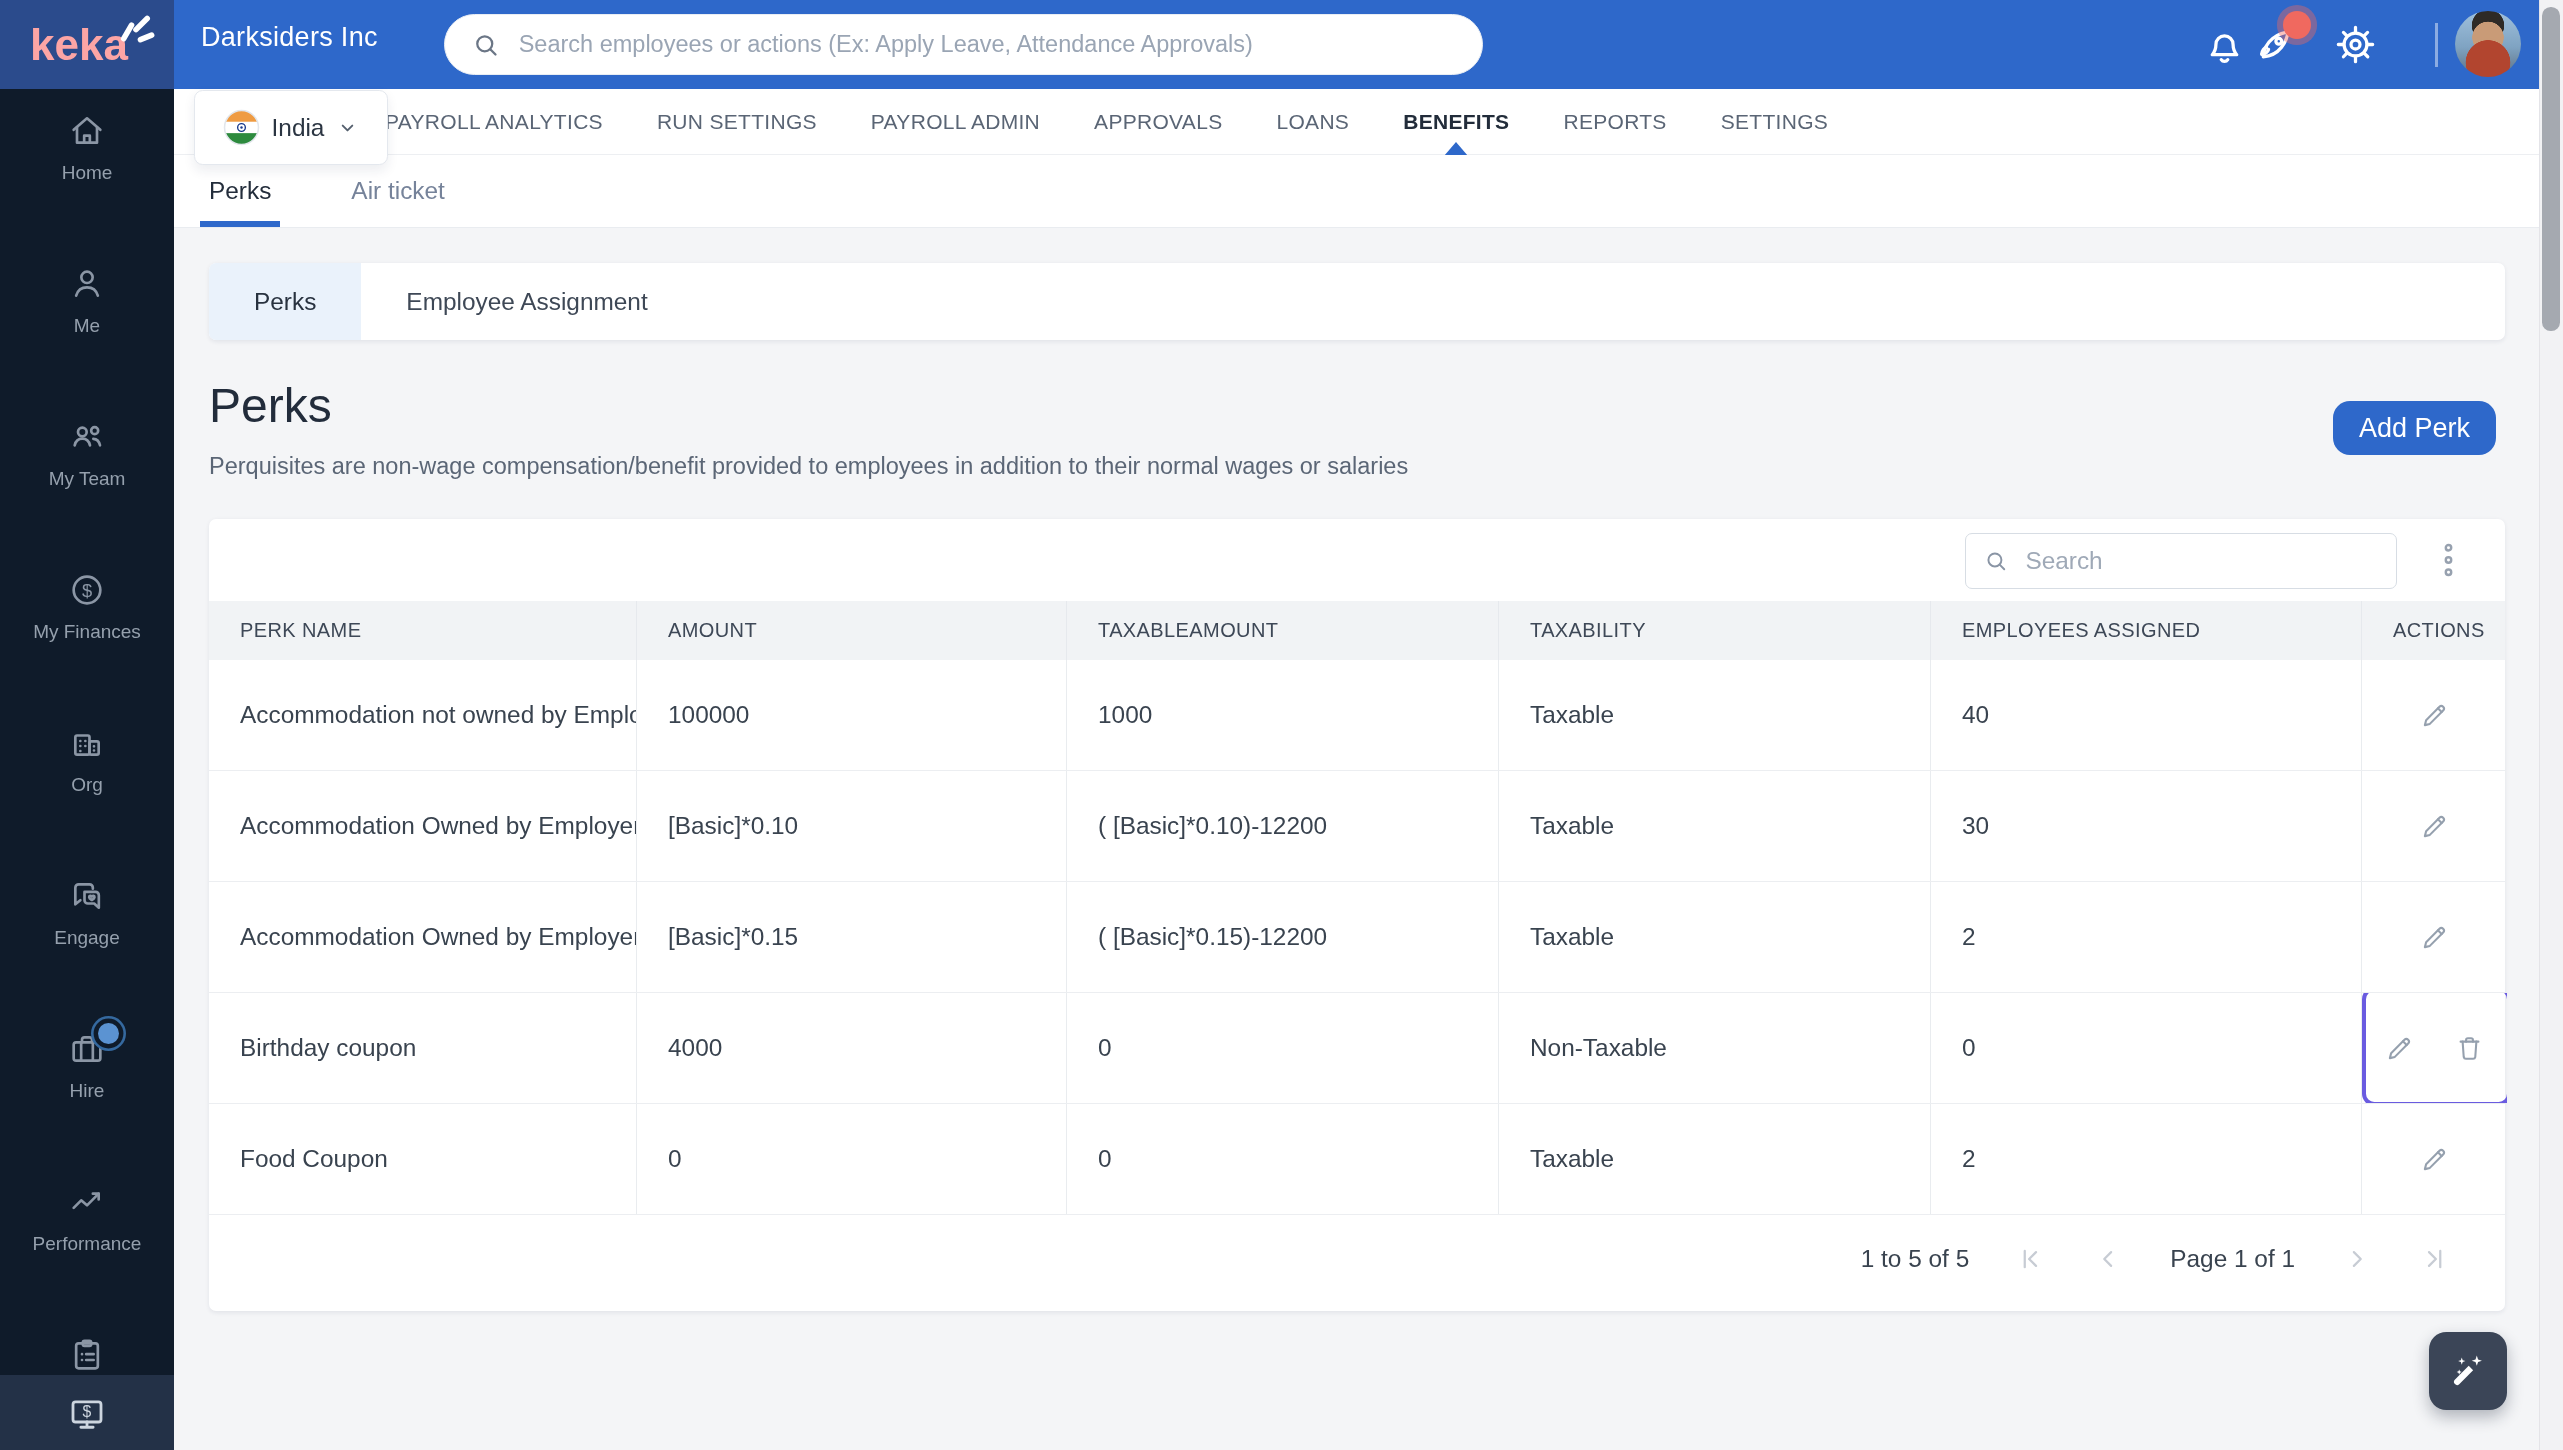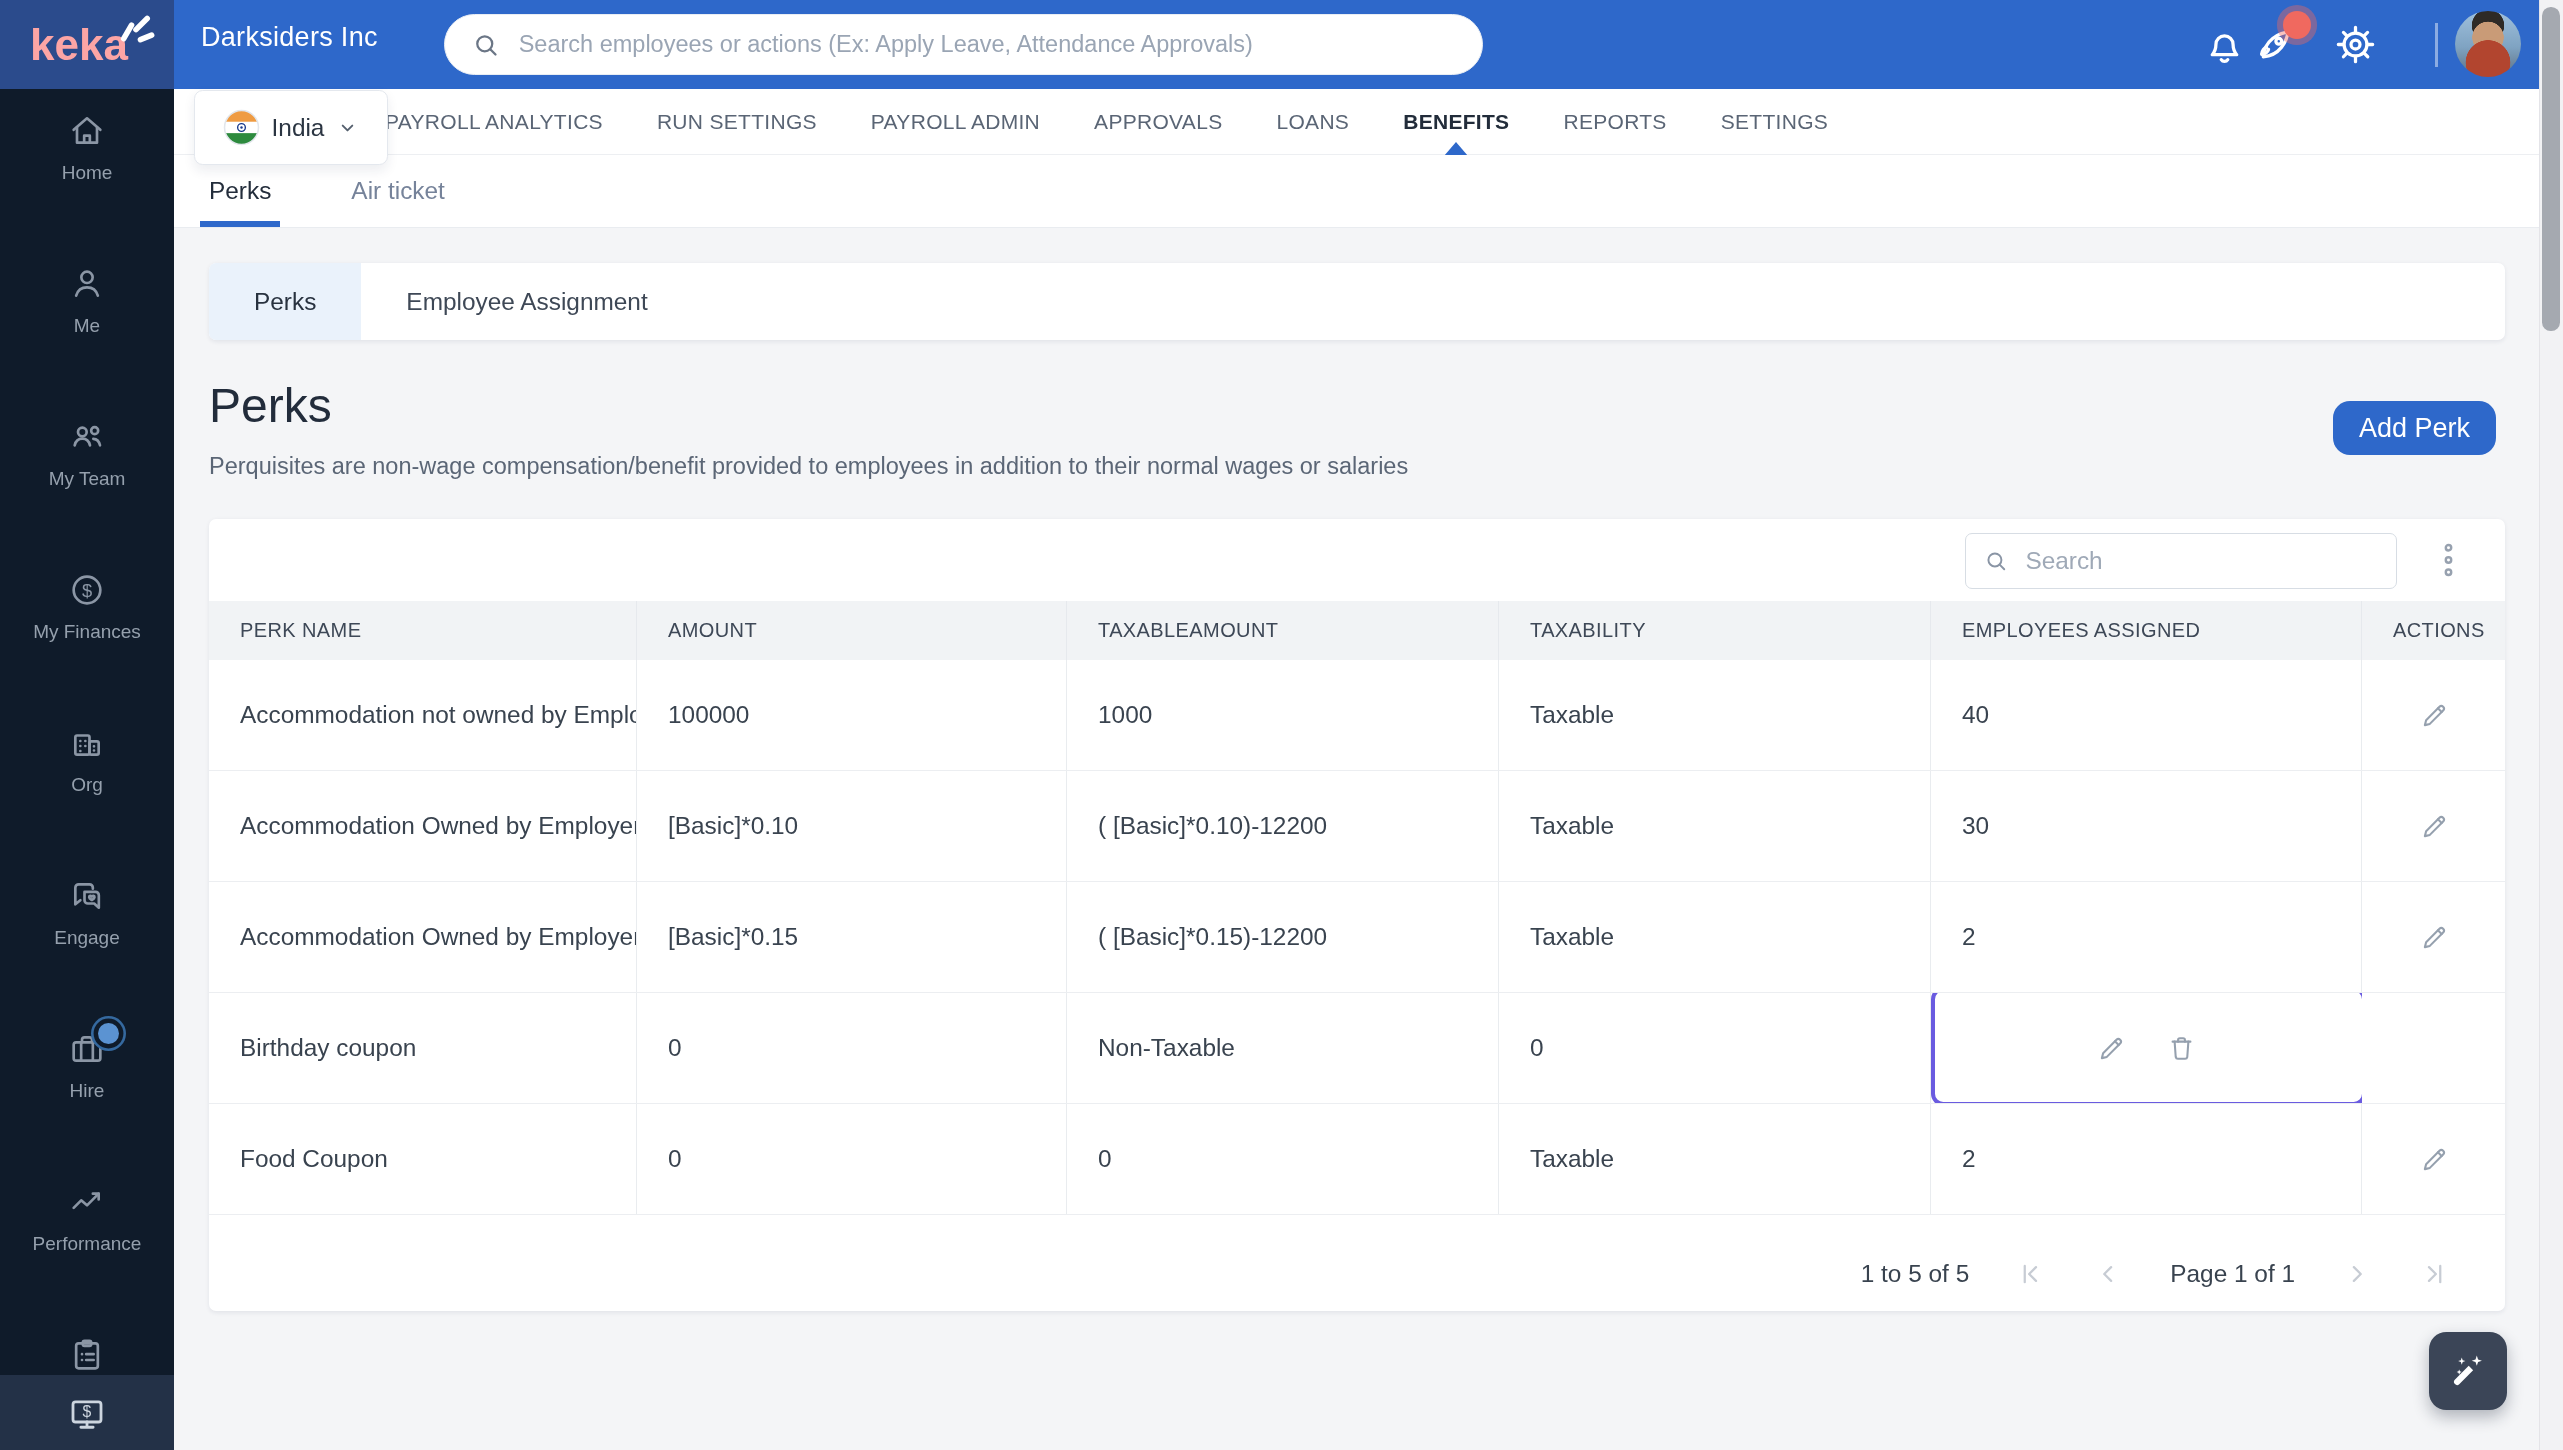--- a/index.html
+++ b/index.html
@@ -86,21 +86,21 @@
   .grid { display:grid; grid-template-columns:428px 430px 432px 432px 431px 145px; }
   .thead { height:59px; background:#f1f3f5; }
   .th { display:flex; align-items:center; padding-left:31px; font-size:20px; color:#3e4857; letter-spacing:0.4px; border-right:1.7px solid #e6e9ed; }
   .th:last-child { border-right:none; }
   .trow { height:111px; border-bottom:1.7px solid #eceef1; }
   .td { display:flex; align-items:center; padding-left:31px; font-size:24.4px; color:#39434f; border-right:1.7px solid #e9ecef; overflow:hidden; white-space:nowrap; }
   .td.actions { padding:0; justify-content:center; gap:37px; position:relative; border-right:none; }
   .icon-action { width:33px; height:33px; color:#95a0ae; cursor:pointer; }
   .hl-ring { position:absolute; left:0; top:-6.1px; right:-3.5px; bottom:-2.6px; border:4.4px solid #6a5be0; border-radius:12.2px; pointer-events:none; }
 
-  .pagination { position:absolute; left:0; right:0; top:695px; height:119px; display:flex; align-items:center; justify-content:flex-end; padding-right:56px; gap:47px; font-size:24.4px; color:#39434f; }
+  .pagination { position:absolute; left:0; right:0; top:680px; height:119px; display:flex; align-items:center; justify-content:flex-end; padding-right:56px; gap:47px; font-size:24.4px; color:#39434f; }
   .pg-btn { width:30px; height:30px; color:#c7ccd4; cursor:pointer; }
   .pg-btn svg { width:30px; height:30px; }
 
   .wand { position:absolute; left:2429px; top:1332px; width:78px; height:78px; background:#3b4557; border-radius:17.4px; display:flex; align-items:center; justify-content:center; box-shadow:0 7px 15.7px rgba(20,30,50,.3); cursor:pointer; }
   .wand svg { width:44px; height:44px; color:#fff; }
 
   .sb-track { position:absolute; right:0; top:0; width:24.4px; height:1451px; background:#f2f2f4; border-left:1.7px solid #e4e4e8; }
   .sb-thumb { position:absolute; right:3.5px; top:7px; width:17.4px; height:324px; background:#a5a9b0; border-radius:8.7px; cursor:pointer; }
 </style>
 </head>
@@ -350,20 +350,21 @@
       <div class="td actions">
         <svg class="icon-action" viewBox="0 0 24 24" fill="none" stroke="currentColor" stroke-width="1.5" stroke-linecap="round" stroke-linejoin="round">
             <path d="m5 19 .9-3.6L15.6 5.7a1.9 1.9 0 0 1 2.7 2.7L8.6 18.1 5 19z"></path>
             <path d="m14.5 6.8 2.7 2.7"></path>
           </svg>
       </div>
     </div>
 
     <div class="grid trow">
       <div class="td">Birthday coupon</div>
+      <div class="td">4000</div>
       <div class="td">0</div>
       <div class="td">Non-Taxable</div>
       <div class="td">0</div>
       <div class="td actions">
         <span class="hl-ring"></span>
         <svg class="icon-action" viewBox="0 0 24 24" fill="none" stroke="currentColor" stroke-width="1.5" stroke-linecap="round" stroke-linejoin="round">
             <path d="m5 19 .9-3.6L15.6 5.7a1.9 1.9 0 0 1 2.7 2.7L8.6 18.1 5 19z"></path>
             <path d="m14.5 6.8 2.7 2.7"></path>
           </svg>
         <svg class="icon-action" viewBox="0 0 24 24" fill="none" stroke="currentColor" stroke-width="1.5" stroke-linecap="round" stroke-linejoin="round">

